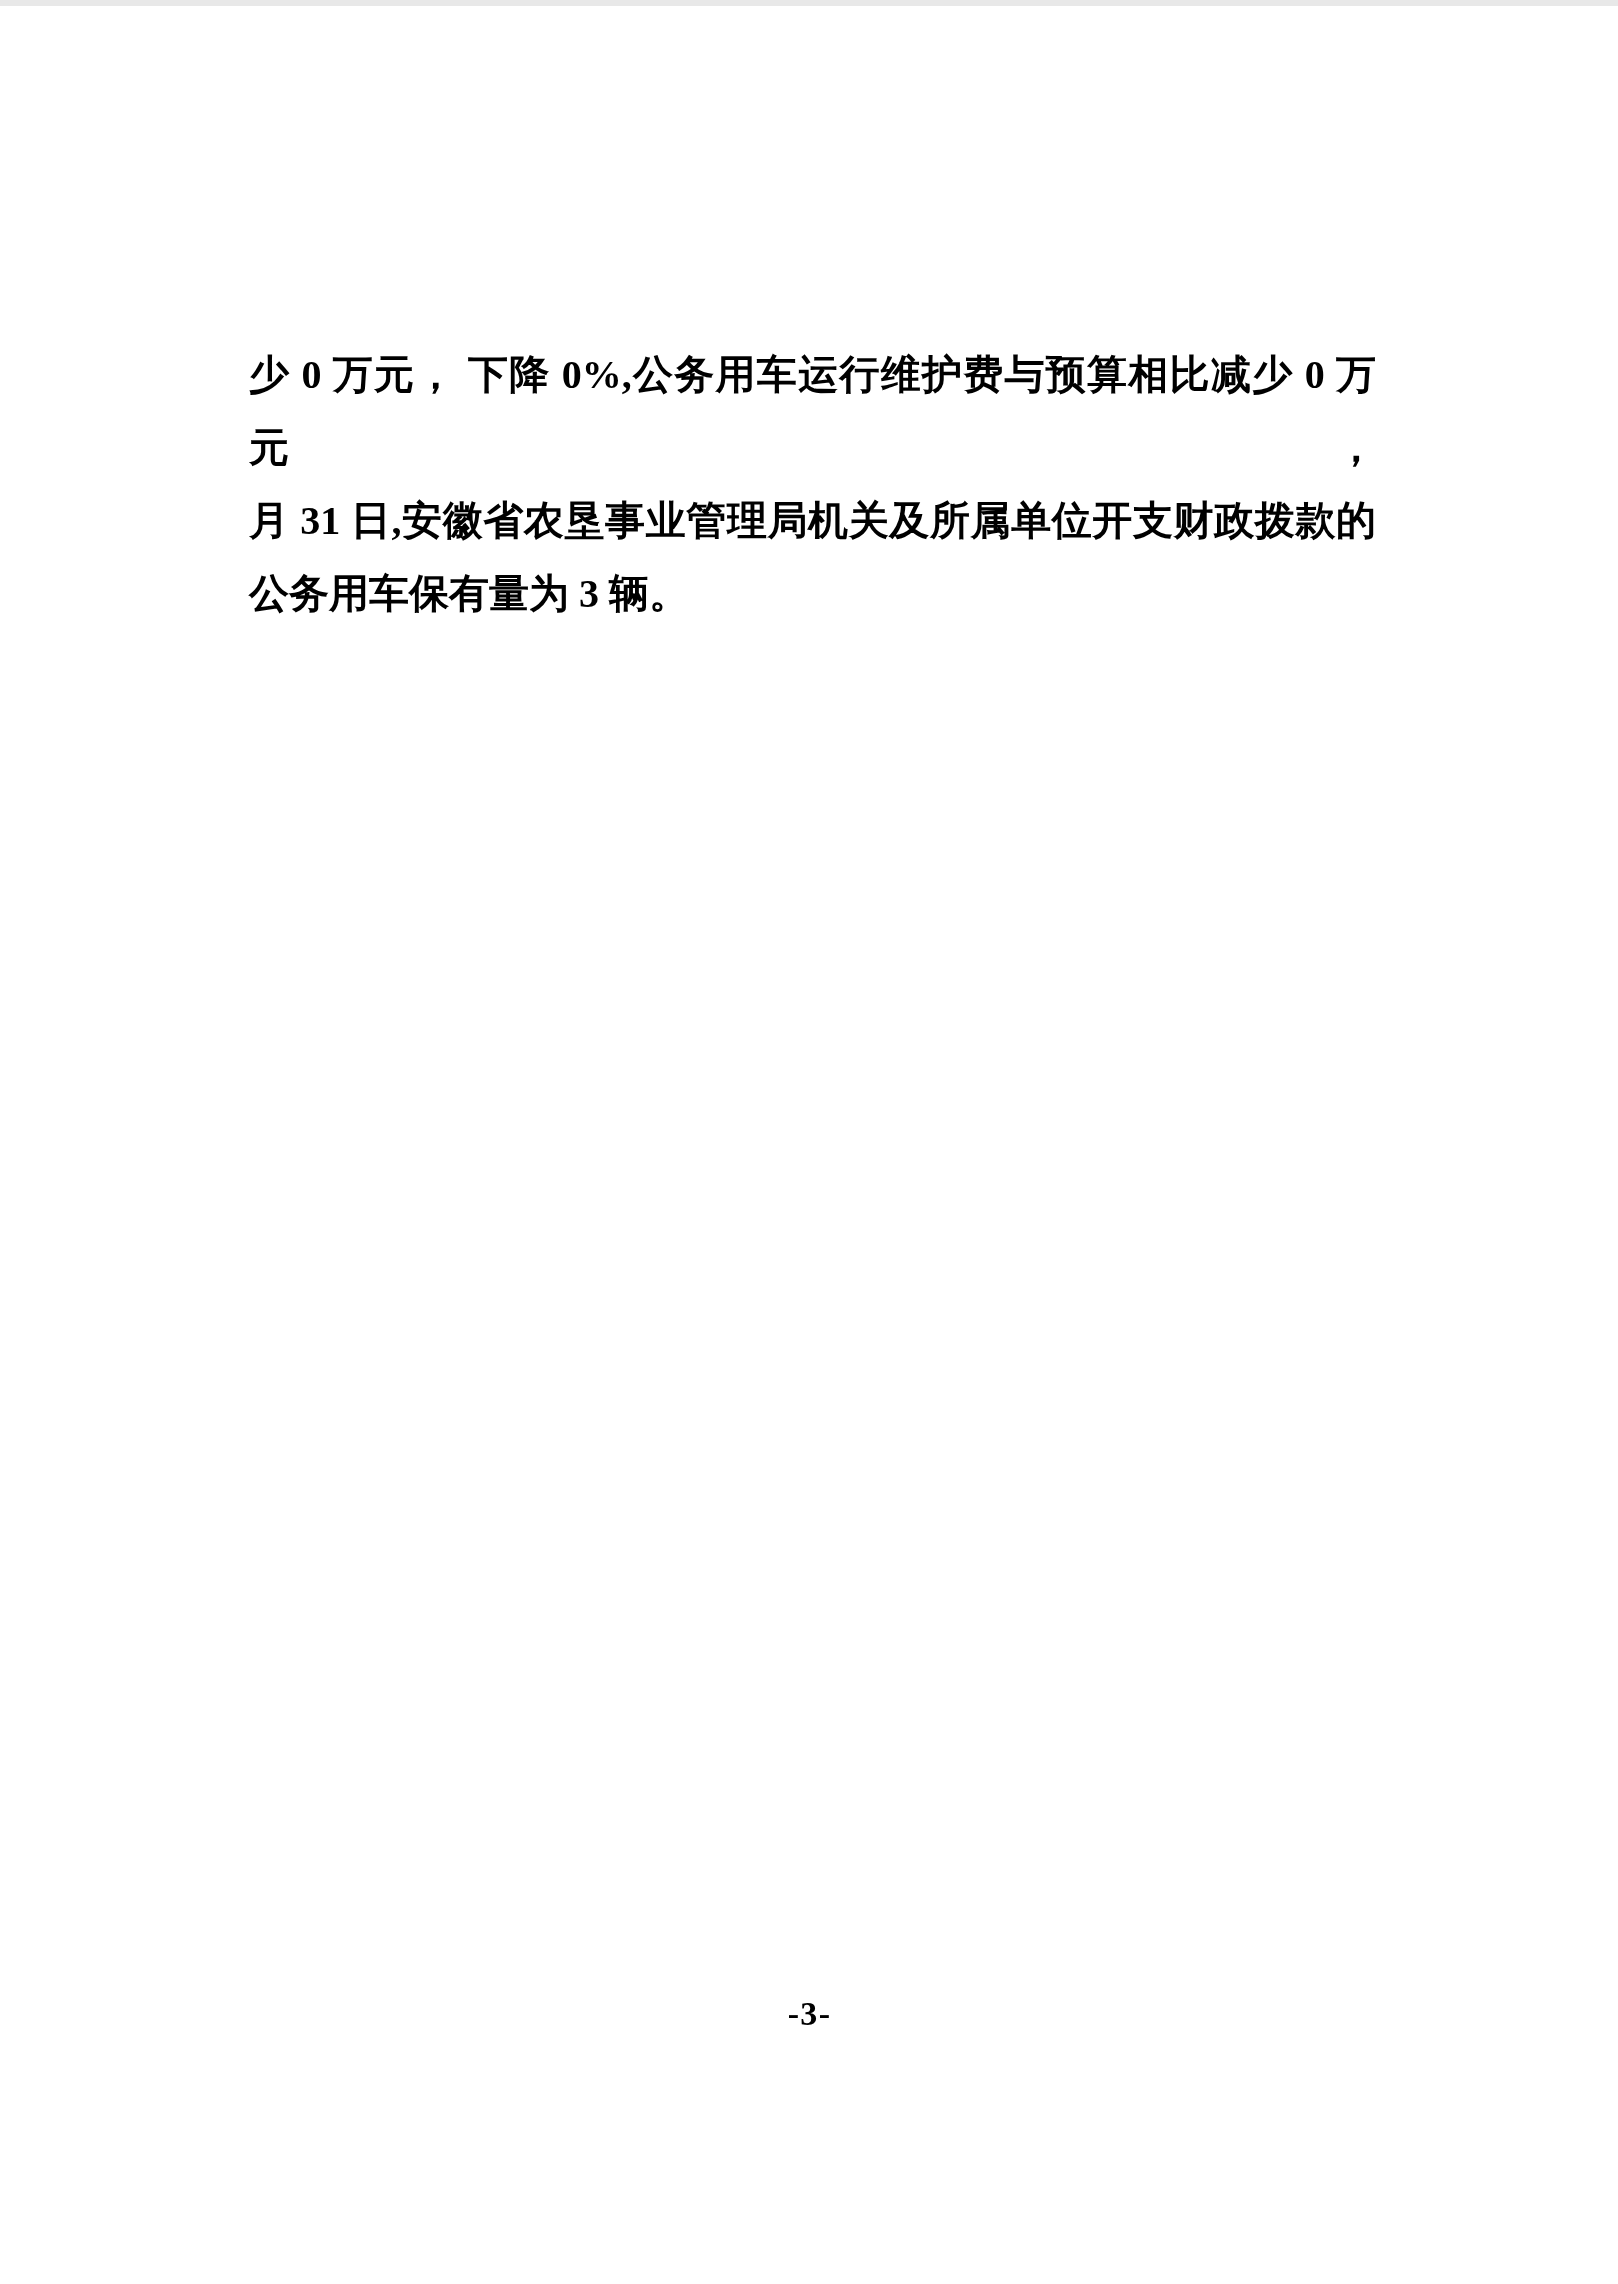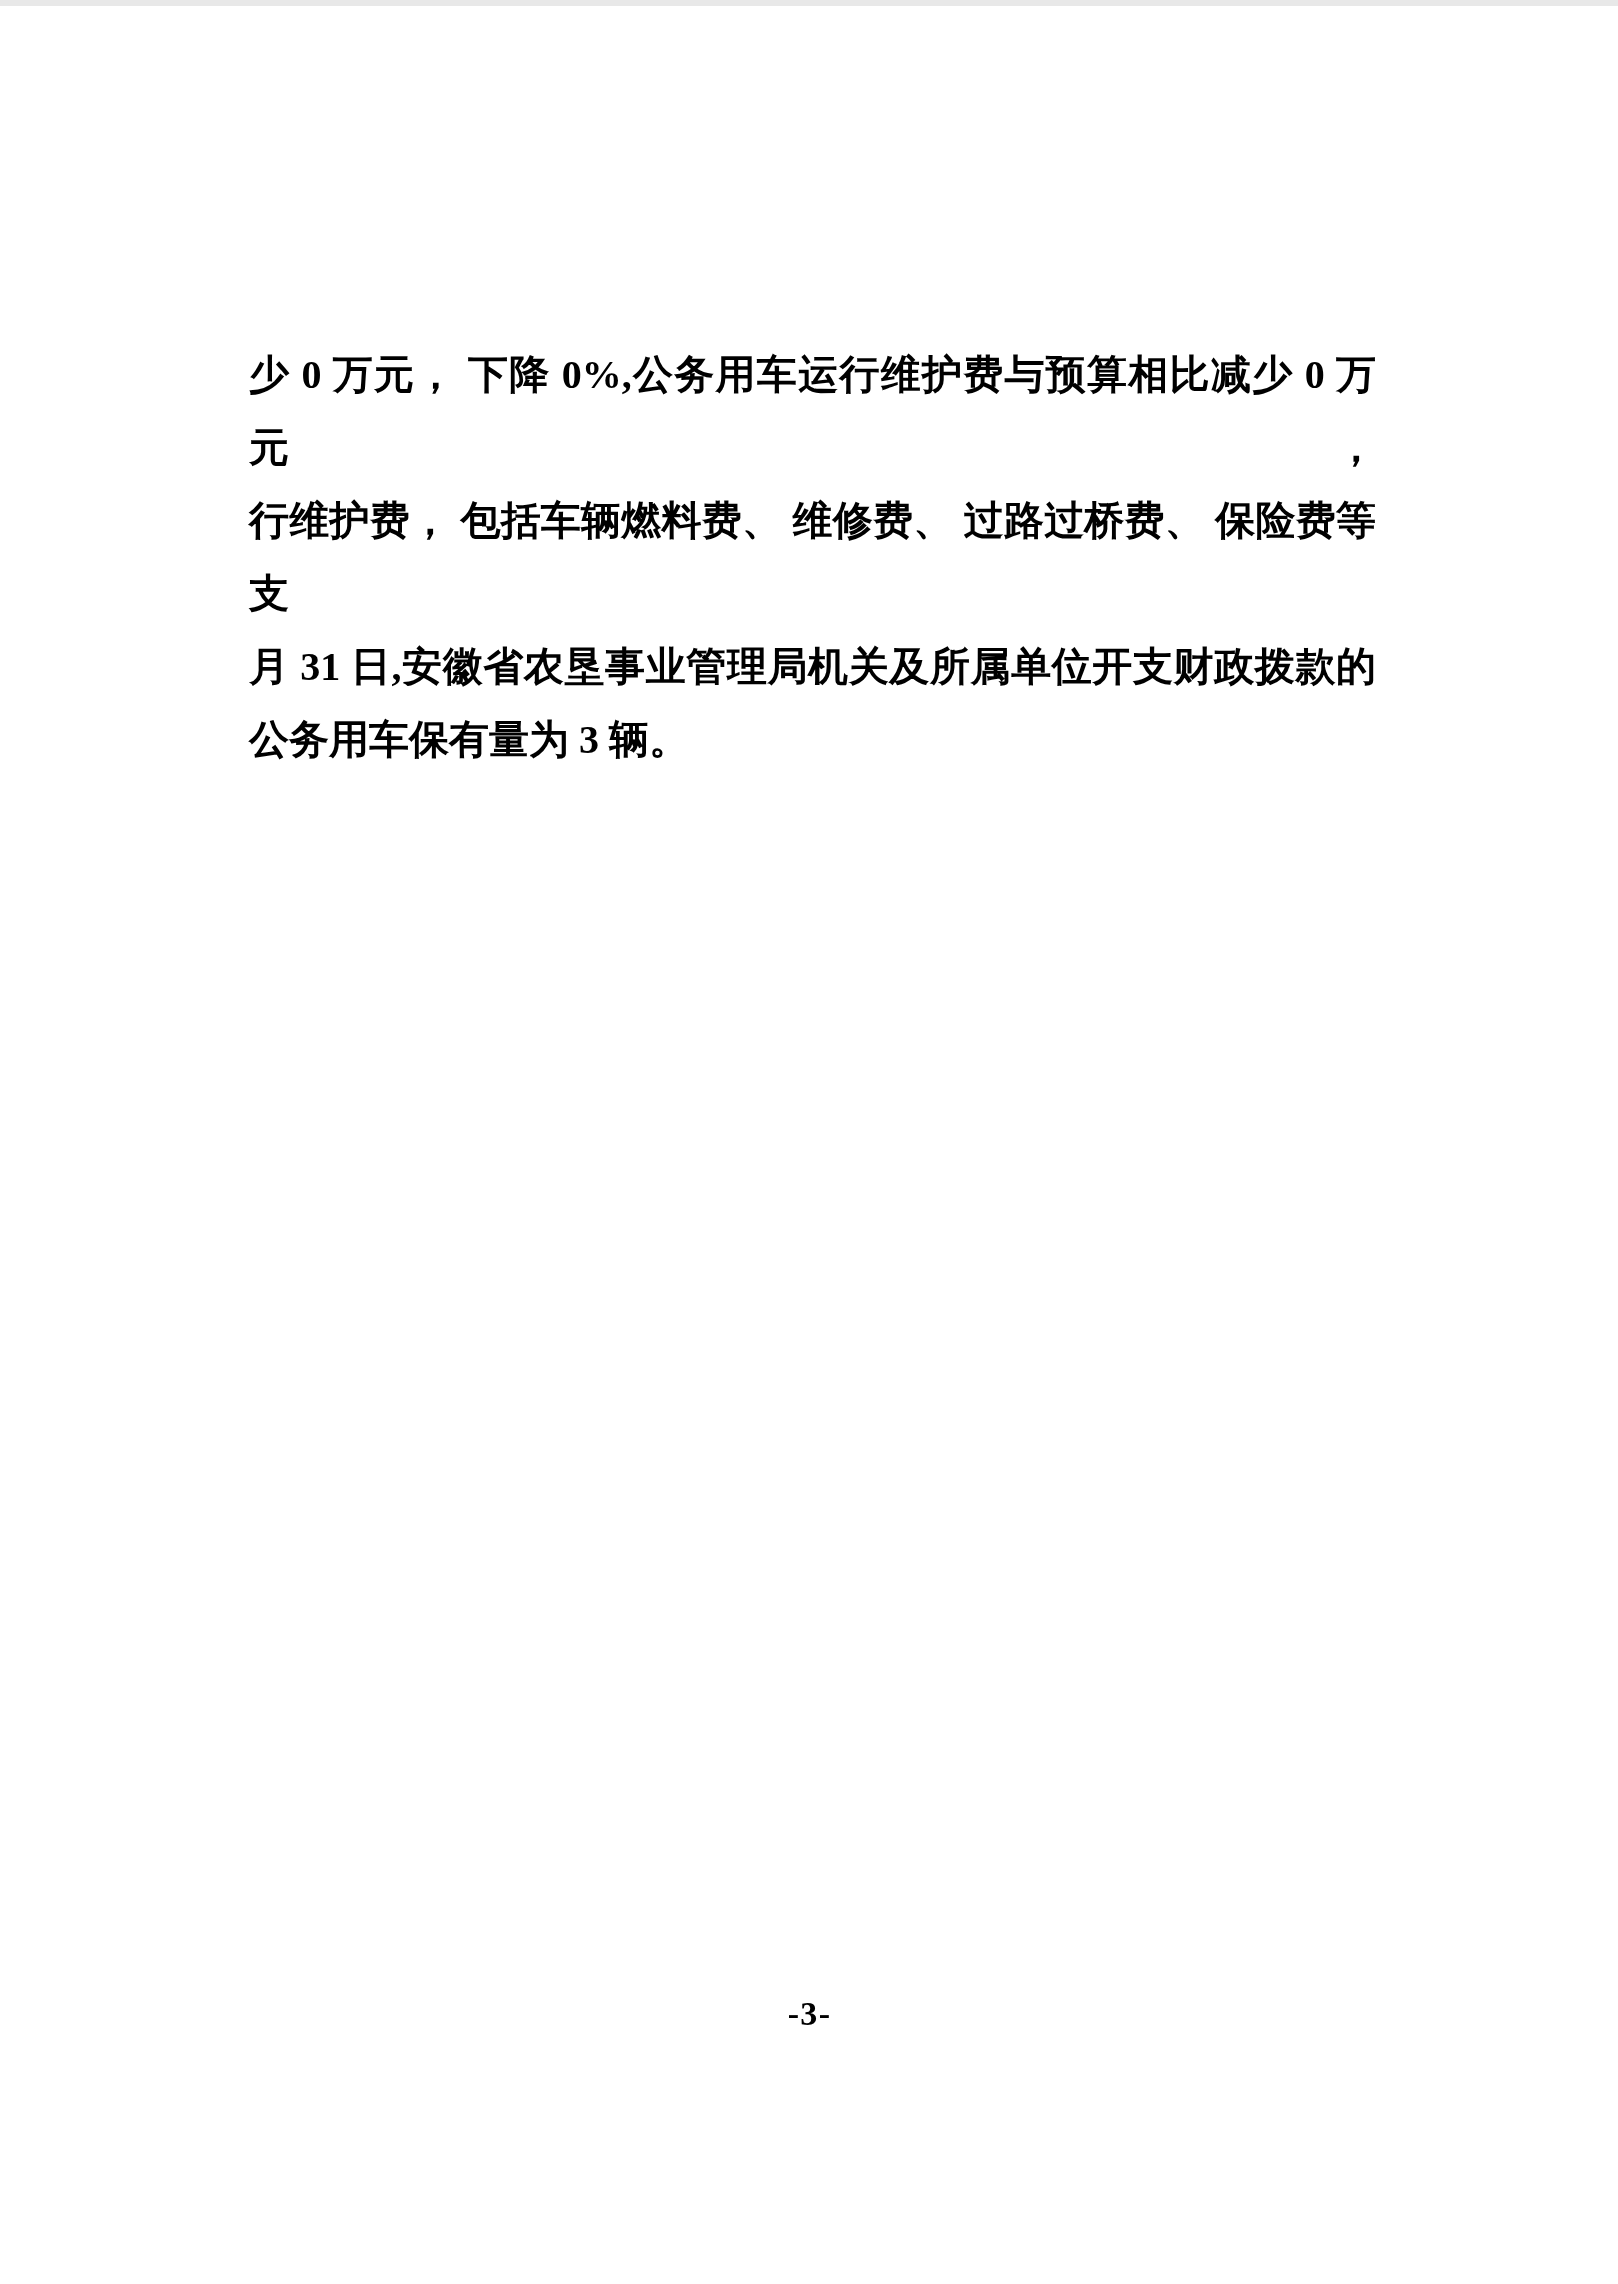--- a/index.html
+++ b/index.html
@@ -54,21 +54,20 @@
     color: #000000;
   }
 </style>
 </head>
 <body>
 
 <div class="page">
 
   <div class="body-text">
     <div class="line justify-full">少 0 万元， 下降 0%,公务用车运行维护费与预算相比减少 0 万元，</div>
-    <div class="line justify-full">行维护费， 包括车辆燃料费、 维修费、 过路过桥费、 保险费等支</div>
     <div class="line justify-full">月 31 日,安徽省农垦事业管理局机关及所属单位开支财政拨款的</div>
     <div class="line last-line">公务用车保有量为 3 辆。</div>
   </div>
 
   <div class="page-number">-3-</div>
 
 </div>
 
 
 </body></html>

